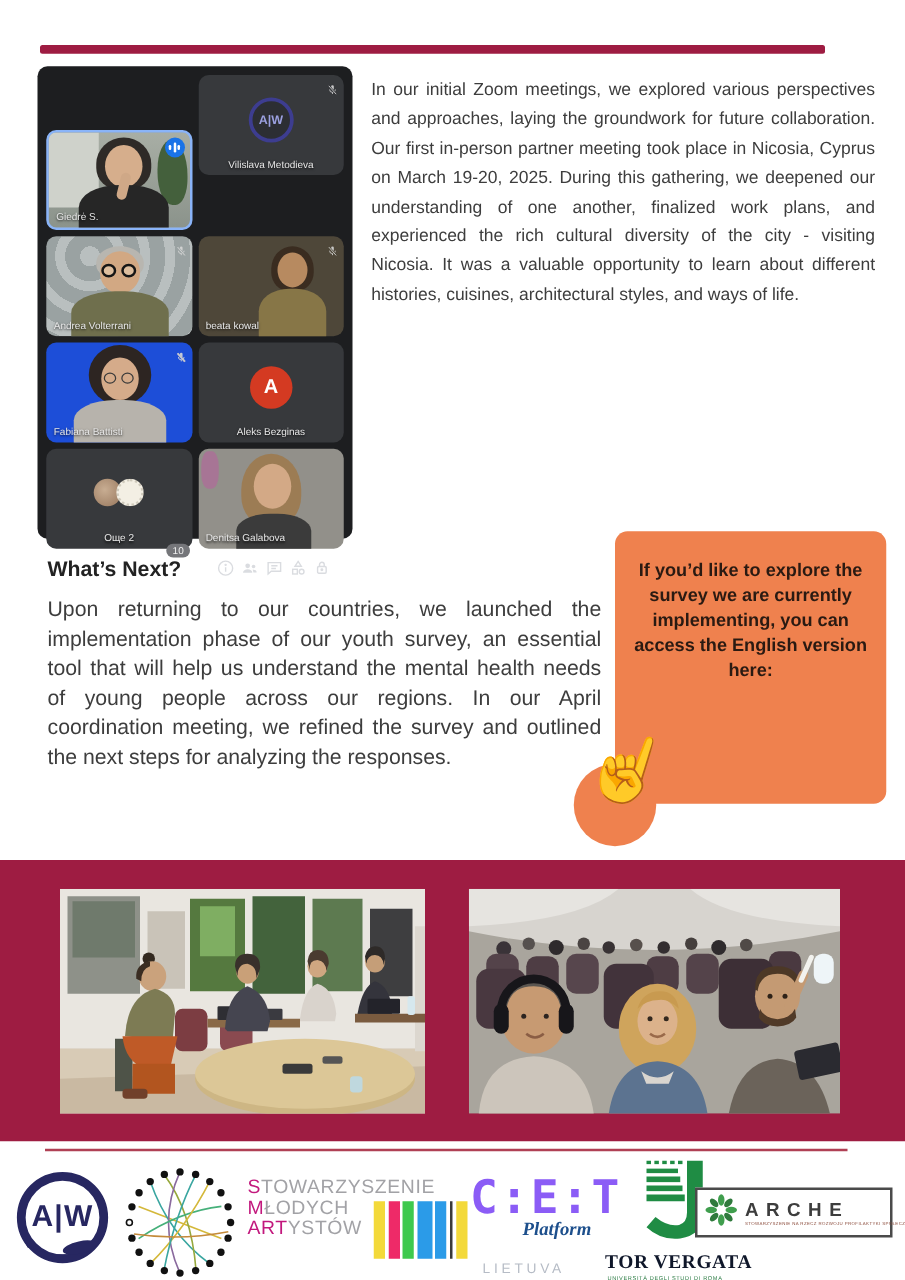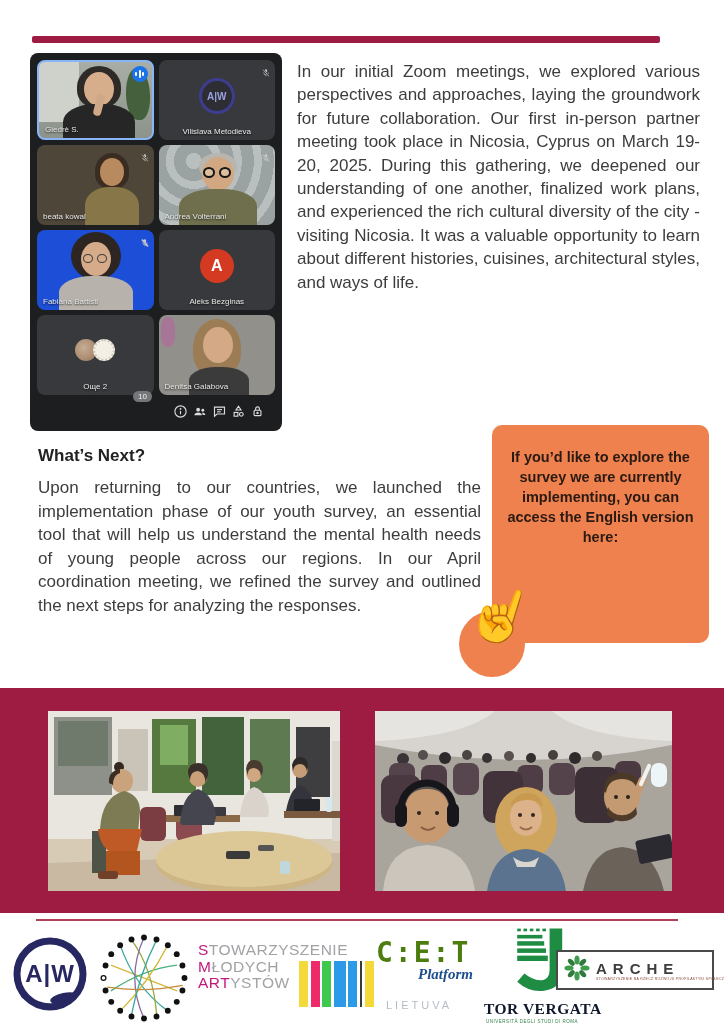--- a/index.html
+++ b/index.html
@@ -6,21 +6,21 @@
   body { background:#666; font-family:"Liberation Sans", sans-serif; }
   .page { position:relative; width:724px; height:1024px; background:#fff; overflow:hidden; margin:0 auto; }
 
   
   .top-rule { position:absolute; left:32px; top:36px; width:628px; height:7px; background:#9e1c42; border-radius:2px; }
 
   
   .meet-panel { position:absolute; left:30px; top:53px; width:252px; height:378px; background:#1d1e20; border-radius:8px; padding:7px 7px 0 7px; }
   .meet-grid { display:grid; grid-template-columns:1fr 1fr; gap:5px; }
   .tile { position:relative; height:80px; border-radius:8px; background:#37393c; overflow:hidden; }
-  .tile.speaking { border:2px solid #8ab4f8; }
+  .tile.speaking { border:2px solid #8ab4f8;margin-top:44px; }
   .pname { position:absolute; left:6px; bottom:4px; font-size:8px; color:#e8e8e8; text-shadow:0 1px 2px rgba(0,0,0,.8); white-space:nowrap; z-index:5; }
   .pname.center { left:0; right:0; text-align:center; }
   .mic { position:absolute; top:4px; right:4px; z-index:5; opacity:.9; }
   .spk { position:absolute; top:4px; right:4px; z-index:5; width:16px; height:16px; border-radius:50%; background:#1a73e8; display:flex; align-items:center; justify-content:center; gap:1.5px; }
   .spk i { display:block; width:2px; background:#fff; border-radius:1px; }
   .spk i:nth-child(1){height:4px} .spk i:nth-child(2){height:8px} .spk i:nth-child(3){height:4px}
 
   
   .pp { position:absolute; inset:0; }
   .pp div { position:absolute; }
@@ -65,21 +65,21 @@
   .aw-avatar { width:36px; height:36px; border-radius:50%; border:3px solid #3d3d90; background:#2c2e33; color:#9ba0e0; font-weight:bold; font-size:10px; display:flex; align-items:center; justify-content:center; margin-top:-8px; }
   .a-avatar { width:34px; height:34px; border-radius:50%; background:#d43a22; color:#fff; font-weight:bold; font-size:16px; display:flex; align-items:center; justify-content:center; margin-top:-8px; }
   .duo { display:flex; margin-top:-10px; }
   .duo .c1 { width:22px; height:22px; border-radius:50%; background:radial-gradient(circle at 40% 40%, #c8ad92, #96765c); }
   .duo .c2 { width:22px; height:22px; border-radius:50%; background:#f3efe4; border:2px dotted #cfcabc; margin-left:-4px; }
 
   .meet-toolbar { position:relative; height:36px; display:flex; align-items:center; justify-content:flex-end; gap:4px; padding-right:10px; }
   .count-badge { position:absolute; right:123px; top:-4px; background:#75767a; color:#f0f0f0; font-size:8px; padding:1px 5px; border-radius:7px; z-index:6; }
 
   
-  .intro { position:absolute; left:297px; top:60px; width:403px; font-size:17px; line-height:23.4px; color:#3d3d3d; text-align:justify; }
+  .intro { position:absolute; left:297px; top:60px; width:403px; font-size:14px; line-height:23.4px; color:#3d3d3d; text-align:justify; }
 
   
   .next-heading { position:absolute; left:38px; top:446px; font-size:17px; font-weight:bold; color:#222; }
   .next-body { position:absolute; left:38px; top:476px; width:443px; font-size:17px; line-height:23.5px; color:#3d3d3d; text-align:justify; }
   .stay-tuned { position:absolute; left:38px; top:656px; font-size:18.5px; font-weight:bold; color:#9e1c42; }
 
   
   .survey-box { position:absolute; left:492px; top:425px; width:217px; height:218px; background:#ef814e; border-radius:10px; padding:22px 13px 0 13px; z-index:2; }
   .survey-text { font-size:14.5px; line-height:1.38; font-weight:bold; color:#2a1a12; text-align:center; }
   .survey-link { margin-top:15px; font-size:15px; line-height:1.35; font-weight:bold; color:#9e1c42; text-align:center; word-break:break-all; cursor:pointer; }
@@ -98,21 +98,21 @@
   .footer { position:absolute; left:0; top:926px; width:724px; height:98px; }
   .aw-logo { position:absolute; left:8px; top:8px; width:84px; height:84px; }
   .aw-logo .aw-text { position:absolute; left:0; top:26px; width:84px; text-align:center; font-size:24px; font-weight:bold; color:#272761; letter-spacing:1px; }
   .network-logo { position:absolute; left:98px; top:4px; width:92px; height:96px; }
   .smart-logo { position:absolute; left:198px; top:16px; width:176px; }
   .smart-line { font-size:15.5px; letter-spacing:.5px; color:#a2a2a6; line-height:16.5px; white-space:nowrap; }
   .smart-line .acc { color:#c2187d; }
   .smart-bars { position:absolute; left:101px; top:19px; display:flex; align-items:flex-end; gap:2.5px; height:46px; }
   .smart-bars i { display:block; height:46px; }
   .cet-logo { position:absolute; left:376px; top:10px; width:112px; }
-  .cet-name { font-family:"DejaVu Sans Mono", monospace; font-weight:bold; font-size:28px; color:#4d7c0f; letter-spacing:2px; }
+  .cet-name { font-family:"DejaVu Sans Mono", monospace; font-weight:bold; font-size:37px; color:#8b5cf6; letter-spacing:2px; }
   .cet-platform { margin:-3px 0 16px 42px; font-family:"Liberation Serif", serif; font-style:italic; font-weight:bold; font-size:15px; color:#1d4f8c; }
   .cet-country { margin:3px 0 16px 10px; font-size:11px; letter-spacing:3px; color:#b6bcc6; }
   .tv-logo { position:absolute; left:494px; top:2px; width:150px; }
   .tv-j { margin-left:16px; }
   .tv-name { margin:2px 0 0 -10px; font-family:"Liberation Serif", serif; font-weight:bold; font-size:15.5px; color:#0f172a; letter-spacing:.5px; white-space:nowrap; }
   .tv-sub { margin:1px 0 0 -8px; font-size:4.5px; letter-spacing:.5px; color:#2e7d46; white-space:nowrap; }
   .arche-logo { position:absolute; left:556px; top:24px; width:158px; height:40px; border:2px solid #4a4a4a; background:#fff; display:flex; align-items:center; gap:6px; padding:2px 6px; }
   .arche-col { display:flex; flex-direction:column; }
   .arche-name { font-size:15px; font-weight:bold; letter-spacing:6px; color:#3d3d3d; }
   .arche-sub { font-size:3.5px; letter-spacing:.3px; color:#8a4a3a; white-space:nowrap; }
@@ -149,58 +149,58 @@
         <span class="mic">
           <svg width="10" height="10" viewBox="0 0 24 24">
               <rect x="9.5" y="3" width="5" height="9" rx="2.5" fill="#d8d8d8"></rect>
               <path d="M6.5 11a5.5 5.5 0 0 0 11 0" stroke="#d8d8d8" stroke-width="1.8" fill="none"></path>
               <line x1="12" y1="16.5" x2="12" y2="19.5" stroke="#d8d8d8" stroke-width="1.8"></line>
               <line x1="5" y1="4" x2="19" y2="20" stroke="#37393c" stroke-width="4"></line>
               <line x1="5" y1="4" x2="19" y2="20" stroke="#d8d8d8" stroke-width="1.8"></line>
             </svg>
         </span>
         <span class="pname center">Vilislava Metodieva</span>
-      </div>
-
-      <div class="tile t-beata">
-        <div class="pp">
-          <div class="hair"></div>
-            <div class="face"></div>
-            <div class="torso"></div>
-        </div>
-        <span class="mic">
-          <svg width="10" height="10" viewBox="0 0 24 24">
-              <rect x="9.5" y="3" width="5" height="9" rx="2.5" fill="#d8d8d8"></rect>
-              <path d="M6.5 11a5.5 5.5 0 0 0 11 0" stroke="#d8d8d8" stroke-width="1.8" fill="none"></path>
-              <line x1="12" y1="16.5" x2="12" y2="19.5" stroke="#d8d8d8" stroke-width="1.8"></line>
-              <line x1="5" y1="4" x2="19" y2="20" stroke="#4e4739" stroke-width="4"></line>
-              <line x1="5" y1="4" x2="19" y2="20" stroke="#d8d8d8" stroke-width="1.8"></line>
-            </svg>
-        </span>
-        <span class="pname">beata kowal</span>
       </div>
 
       <div class="tile t-andrea">
         <div class="pp">
           <div class="hair"></div>
             <div class="face"></div>
             <div class="gl1"></div>
             <div class="gl2"></div>
             <div class="torso"></div>
         </div>
         <span class="mic">
           <svg width="10" height="10" viewBox="0 0 24 24">
               <rect x="9.5" y="3" width="5" height="9" rx="2.5" fill="#d8d8d8"></rect>
               <path d="M6.5 11a5.5 5.5 0 0 0 11 0" stroke="#d8d8d8" stroke-width="1.8" fill="none"></path>
               <line x1="12" y1="16.5" x2="12" y2="19.5" stroke="#d8d8d8" stroke-width="1.8"></line>
               <line x1="5" y1="4" x2="19" y2="20" stroke="#a4abab" stroke-width="4"></line>
               <line x1="5" y1="4" x2="19" y2="20" stroke="#d8d8d8" stroke-width="1.8"></line>
             </svg>
         </span>
         <span class="pname">Andrea Volterrani</span>
+      </div>
+
+      <div class="tile t-beata">
+        <div class="pp">
+          <div class="hair"></div>
+            <div class="face"></div>
+            <div class="torso"></div>
+        </div>
+        <span class="mic">
+          <svg width="10" height="10" viewBox="0 0 24 24">
+              <rect x="9.5" y="3" width="5" height="9" rx="2.5" fill="#d8d8d8"></rect>
+              <path d="M6.5 11a5.5 5.5 0 0 0 11 0" stroke="#d8d8d8" stroke-width="1.8" fill="none"></path>
+              <line x1="12" y1="16.5" x2="12" y2="19.5" stroke="#d8d8d8" stroke-width="1.8"></line>
+              <line x1="5" y1="4" x2="19" y2="20" stroke="#4e4739" stroke-width="4"></line>
+              <line x1="5" y1="4" x2="19" y2="20" stroke="#d8d8d8" stroke-width="1.8"></line>
+            </svg>
+        </span>
+        <span class="pname">beata kowal</span>
       </div>
 
       <div class="tile t-fabiana">
         <div class="pp">
           <div class="hair"></div>
             <div class="face"></div>
             <div class="gl1"></div>
             <div class="gl2"></div>
             <div class="torso"></div>
         </div>

